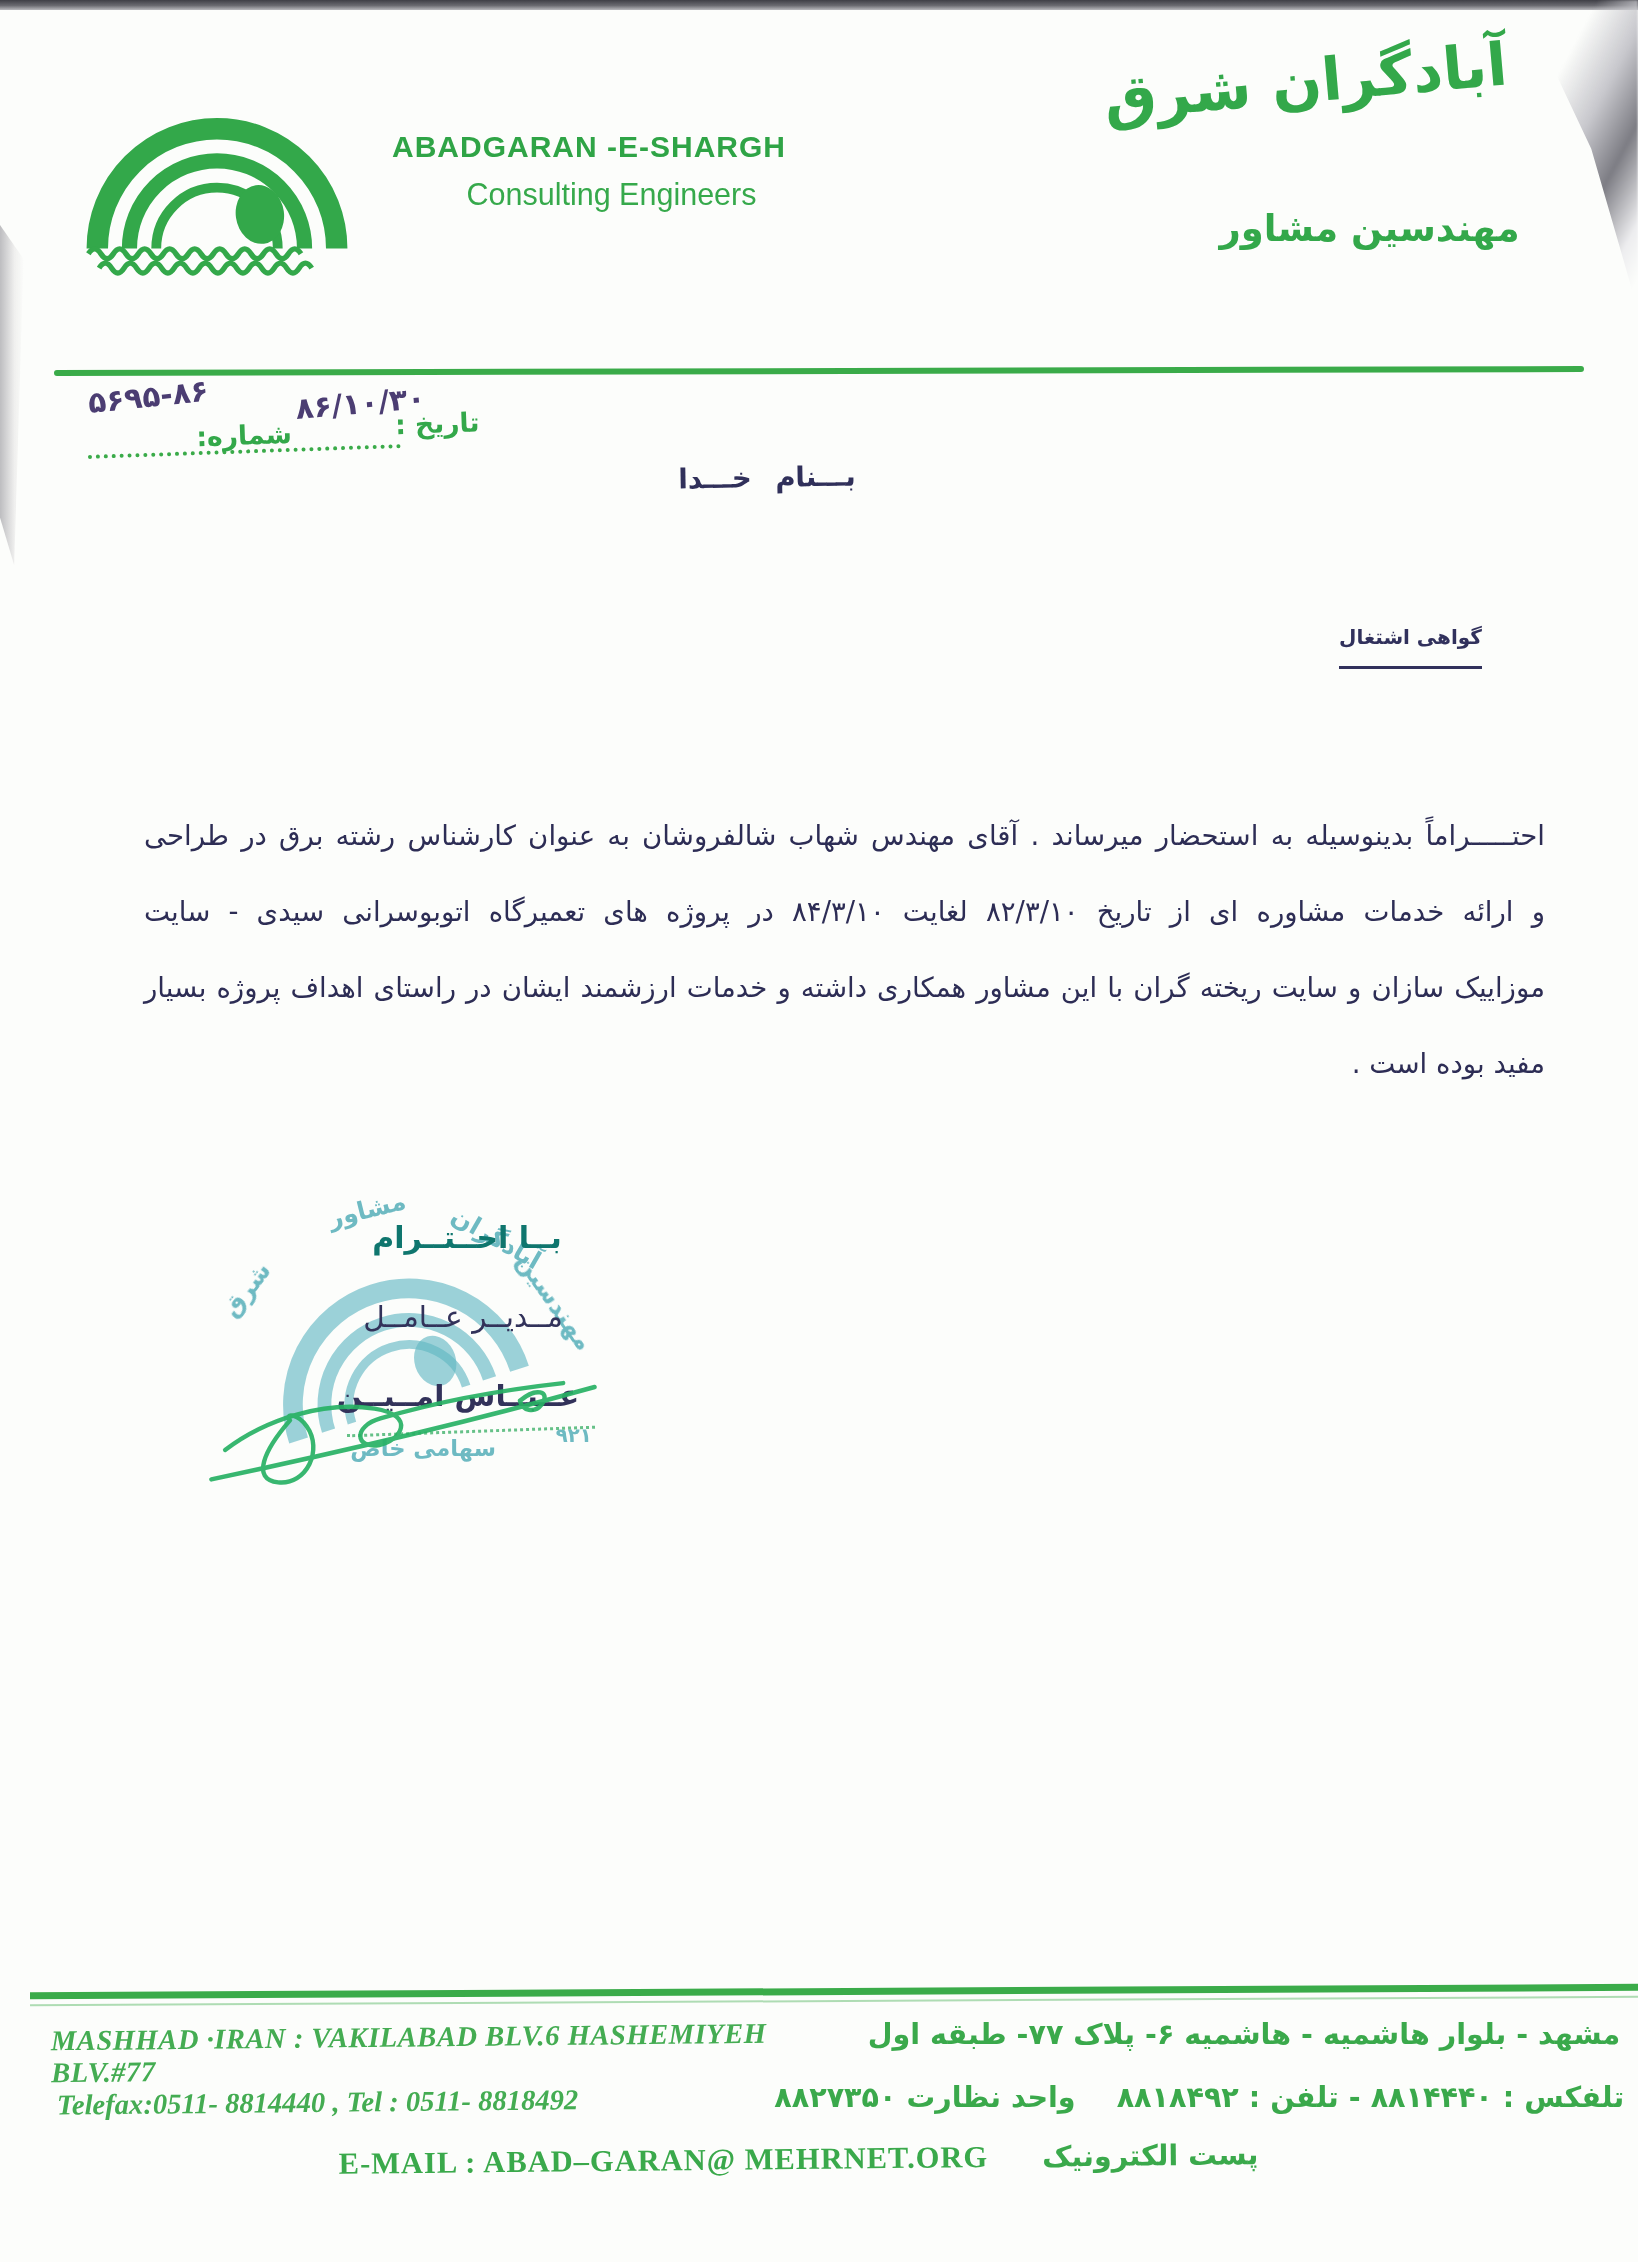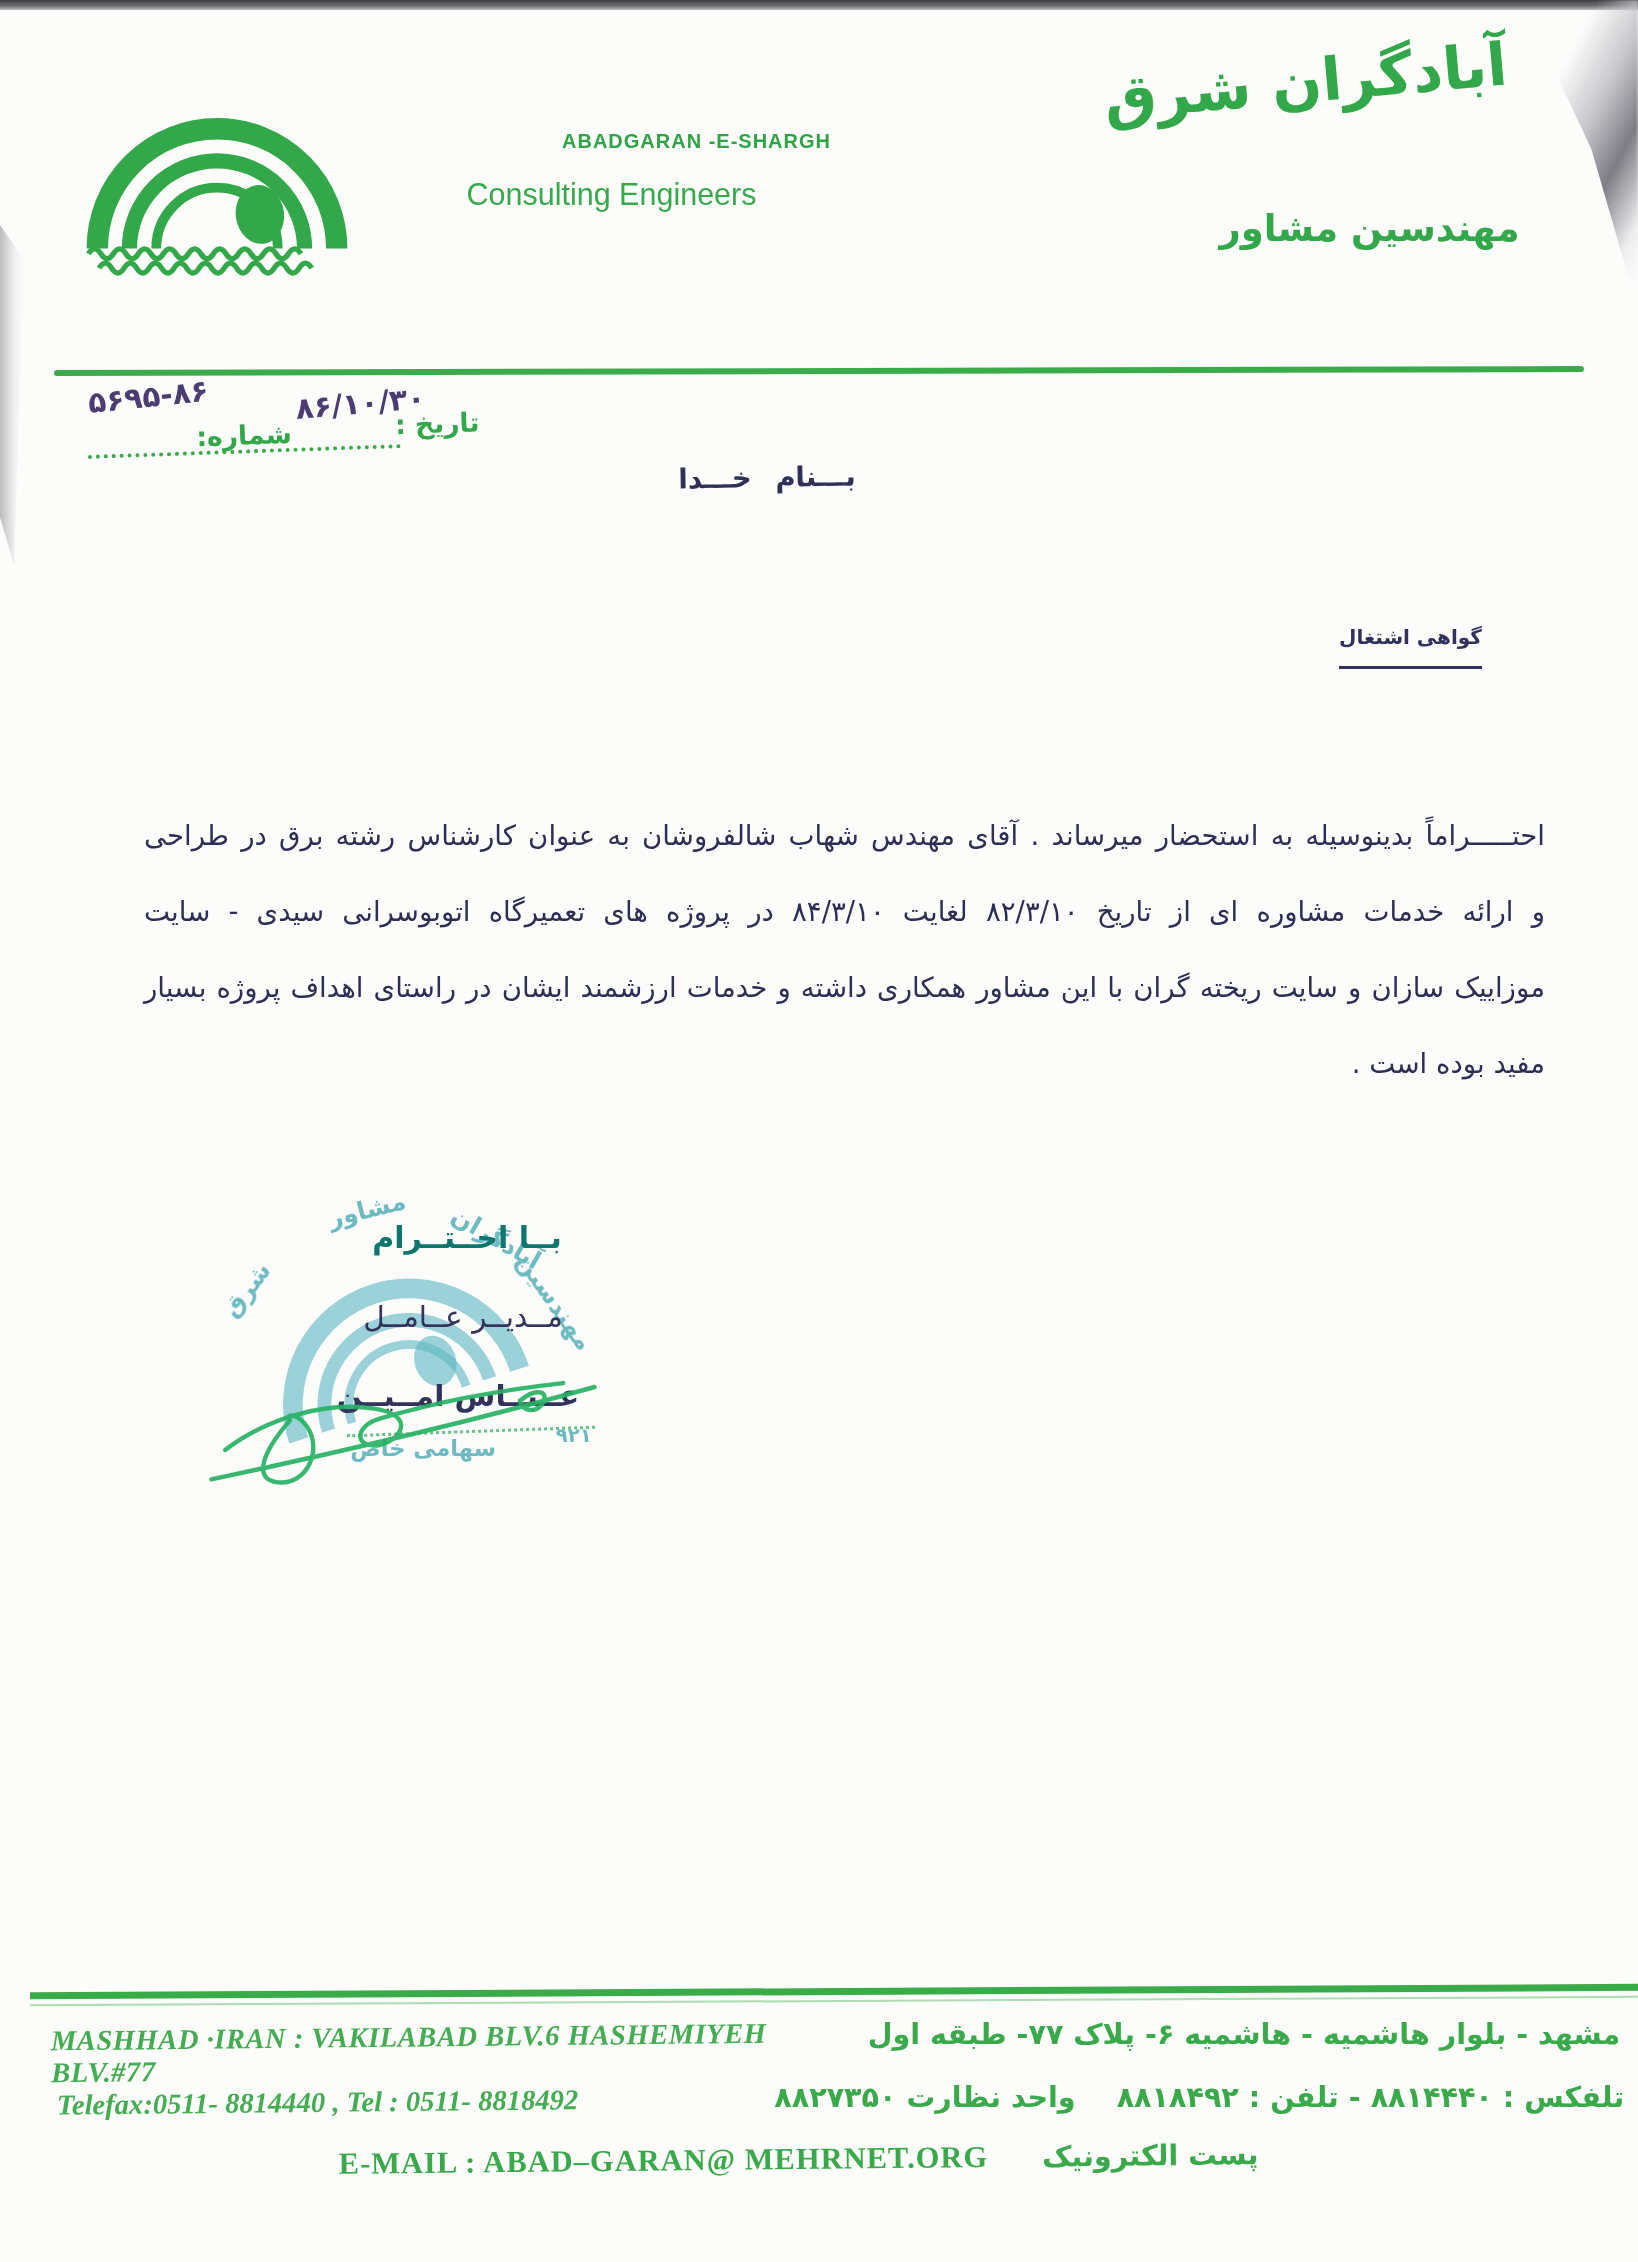--- a/index.html
+++ b/index.html
@@ -9,22 +9,22 @@
   
   .scan-top{top:0;left:0;width:100%;height:9.9px;background:linear-gradient(180deg,#3f3f46 0%,#6a6a70 55%,#b9b9bd 100%);}
   .scan-corner{top:0;right:0;width:167px;height:310px;
      background:linear-gradient(118deg,rgba(200,200,205,0) 38%,#c7c7cc 55%,#7d7d84 70%,#ededef 86%,#fcfdfb 95%);
      clip-path:polygon(30% 0,100% 0,100% 100%,72% 48%);filter:blur(1px);}
   .scan-left{top:225px;left:0;width:23.6px;height:340px;
      background:linear-gradient(90deg,#bdbdc0 0%,#efefee 60%,rgba(252,253,251,0) 100%);
      clip-path:polygon(0 0,100% 10%,60% 100%,0 86%);filter:blur(0.5px);}
   
   .logo{left:83px;top:71px;width:268px;height:211px;}
-  .company-en{left:392px;top:130px;width:439px;text-align:right;color:#2fa446;
-     font-family:"Liberation Sans",sans-serif;font-weight:bold;font-size:20px;letter-spacing:1px;}
+  .company-en{left:392px;top:130px;width:439px;text-align:left;color:#2fa446;
+     font-family:"Liberation Sans",sans-serif;font-weight:bold;font-size:30px;letter-spacing:1px;}
   .company-sub-en{left:392px;top:177px;width:439px;text-align:center;color:#36a94b;
      font-family:Liberation Sans, sans-serif;font-size:30.5px;}
   .company-fa{left:1069px;top:47px;width:473px;text-align:center;direction:rtl;color:#33a84a;
      font-size:59px;font-weight:bold;transform:rotate(-5deg);}
   .company-sub-fa{left:1207px;top:207px;width:325px;text-align:center;direction:rtl;color:#33a84a;
      font-size:37px;font-weight:bold;}
   .header-rule{left:54px;top:368px;width:1530px;height:5.9px;background:#3aab49;border-radius:3px;transform:rotate(-0.15deg);}
   
   .ref-row{left:49px;top:372px;width:611px;height:94px;transform:rotate(-2deg);transform-origin:100% 80%;direction:rtl;}
   .date-label{position:absolute;left:347px;top:27.6px;color:#33a84a;font-size:26.6px;font-weight:bold;direction:rtl;}

